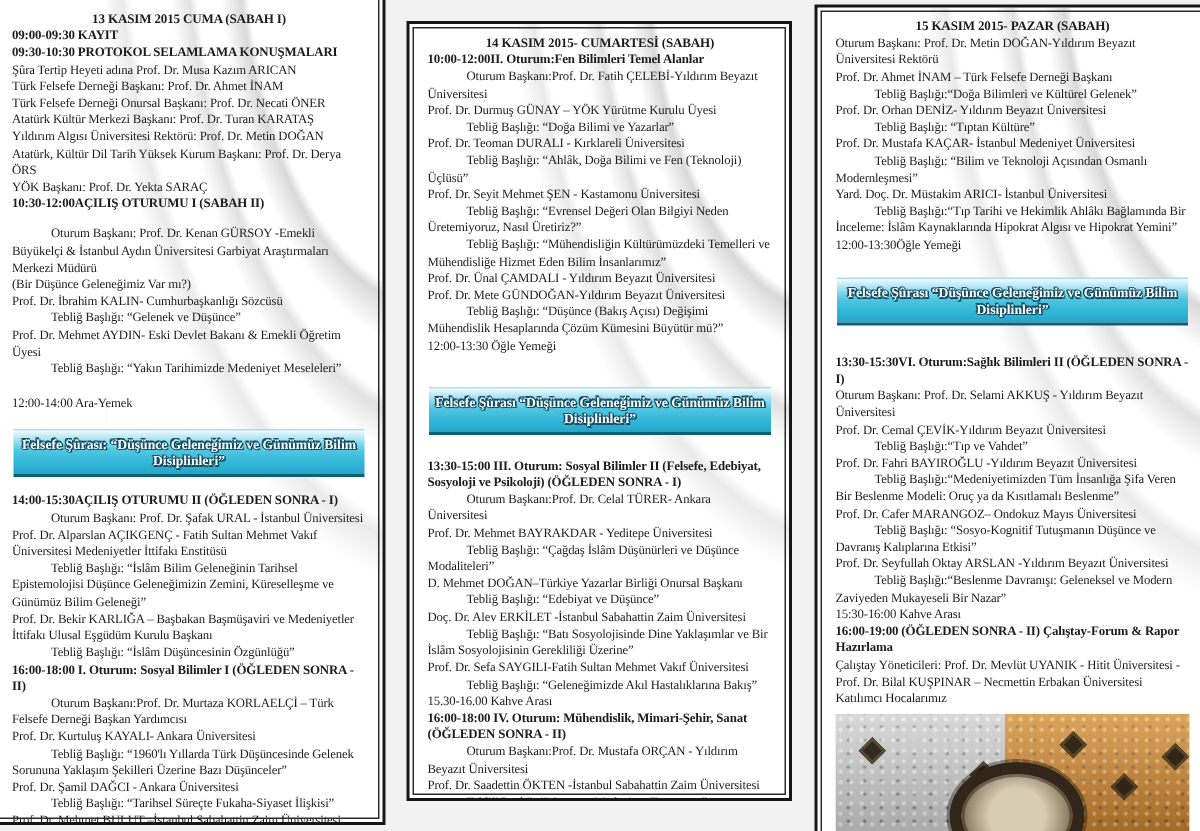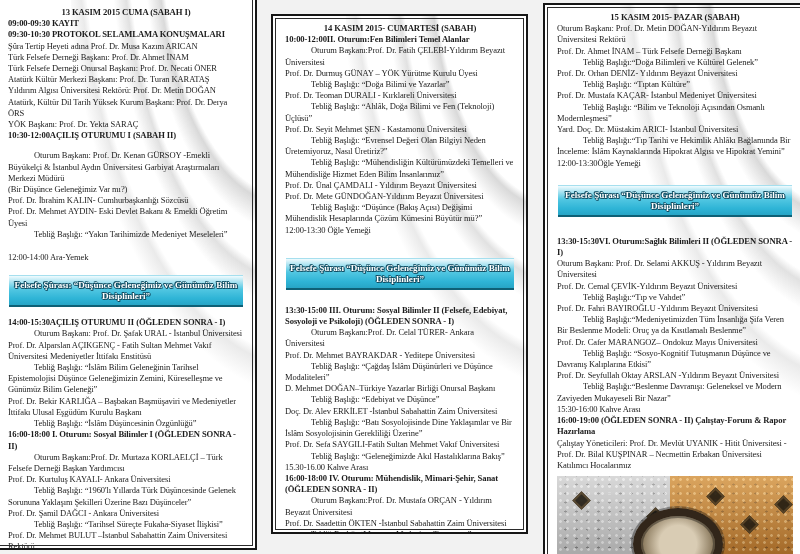--- a/index.html
+++ b/index.html
@@ -92,20 +92,21 @@
         <div class="ln n">Türk Felsefe Derneği Onursal Başkanı: Prof. Dr. Necati ÖNER</div>
         <div class="ln n">Atatürk Kültür Merkezi Başkanı: Prof. Dr. Turan KARATAŞ</div>
         <div class="ln n">Yıldırım Algısı Üniversitesi Rektörü: Prof. Dr. Metin DOĞAN</div>
         <div class="ln n">Atatürk, Kültür Dil Tarih Yüksek Kurum Başkanı: Prof. Dr. Derya ÖRS</div>
         <div class="ln n">YÖK Başkanı: Prof. Dr. Yekta SARAÇ</div>
         <div class="ln b">10:30-12:00AÇILIŞ OTURUMU I (SABAH II)</div>
         <div class="gap" style="height: 9px;"></div>
         <div class="ln i">Oturum Başkanı: Prof. Dr. Kenan GÜRSOY -Emekli Büyükelçi &amp; İstanbul Aydın Üniversitesi Garbiyat Araştırmaları Merkezi Müdürü</div>
         <div class="ln n">(Bir Düşünce Geleneğimiz Var mı?)</div>
         <div class="ln n">Prof. Dr. İbrahim KALIN- Cumhurbaşkanlığı Sözcüsü</div>
+        <div class="ln i">Tebliğ Başlığı: “Gelenek ve Düşünce”</div>
         <div class="ln n">Prof. Dr. Mehmet AYDIN- Eski Devlet Bakanı &amp; Emekli Öğretim Üyesi</div>
         <div class="ln i">Tebliğ Başlığı: “Yakın Tarihimizde Medeniyet Meseleleri”</div>
         <div class="gap" style="height: 12px;"></div>
         <div class="ln n">12:00-14:00 Ara-Yemek</div>
         <div class="gap" style="height: 12px;"></div>
         <div class="banner">Felsefe Şûrası: “Düşünce Geleneğimiz ve Günümüz Bilim Disiplinleri”</div>
         <div class="gap" style="height: 10px;"></div>
         <div class="ln b">14:00-15:30AÇILIŞ OTURUMU II (ÖĞLEDEN SONRA - I)</div>
         <div class="ln i">Oturum Başkanı: Prof. Dr. Şafak URAL - İstanbul Üniversitesi</div>
         <div class="ln n">Prof. Dr. Alparslan AÇIKGENÇ - Fatih Sultan Mehmet Vakıf Üniversitesi Medeniyetler İttifakı Enstitüsü</div>

